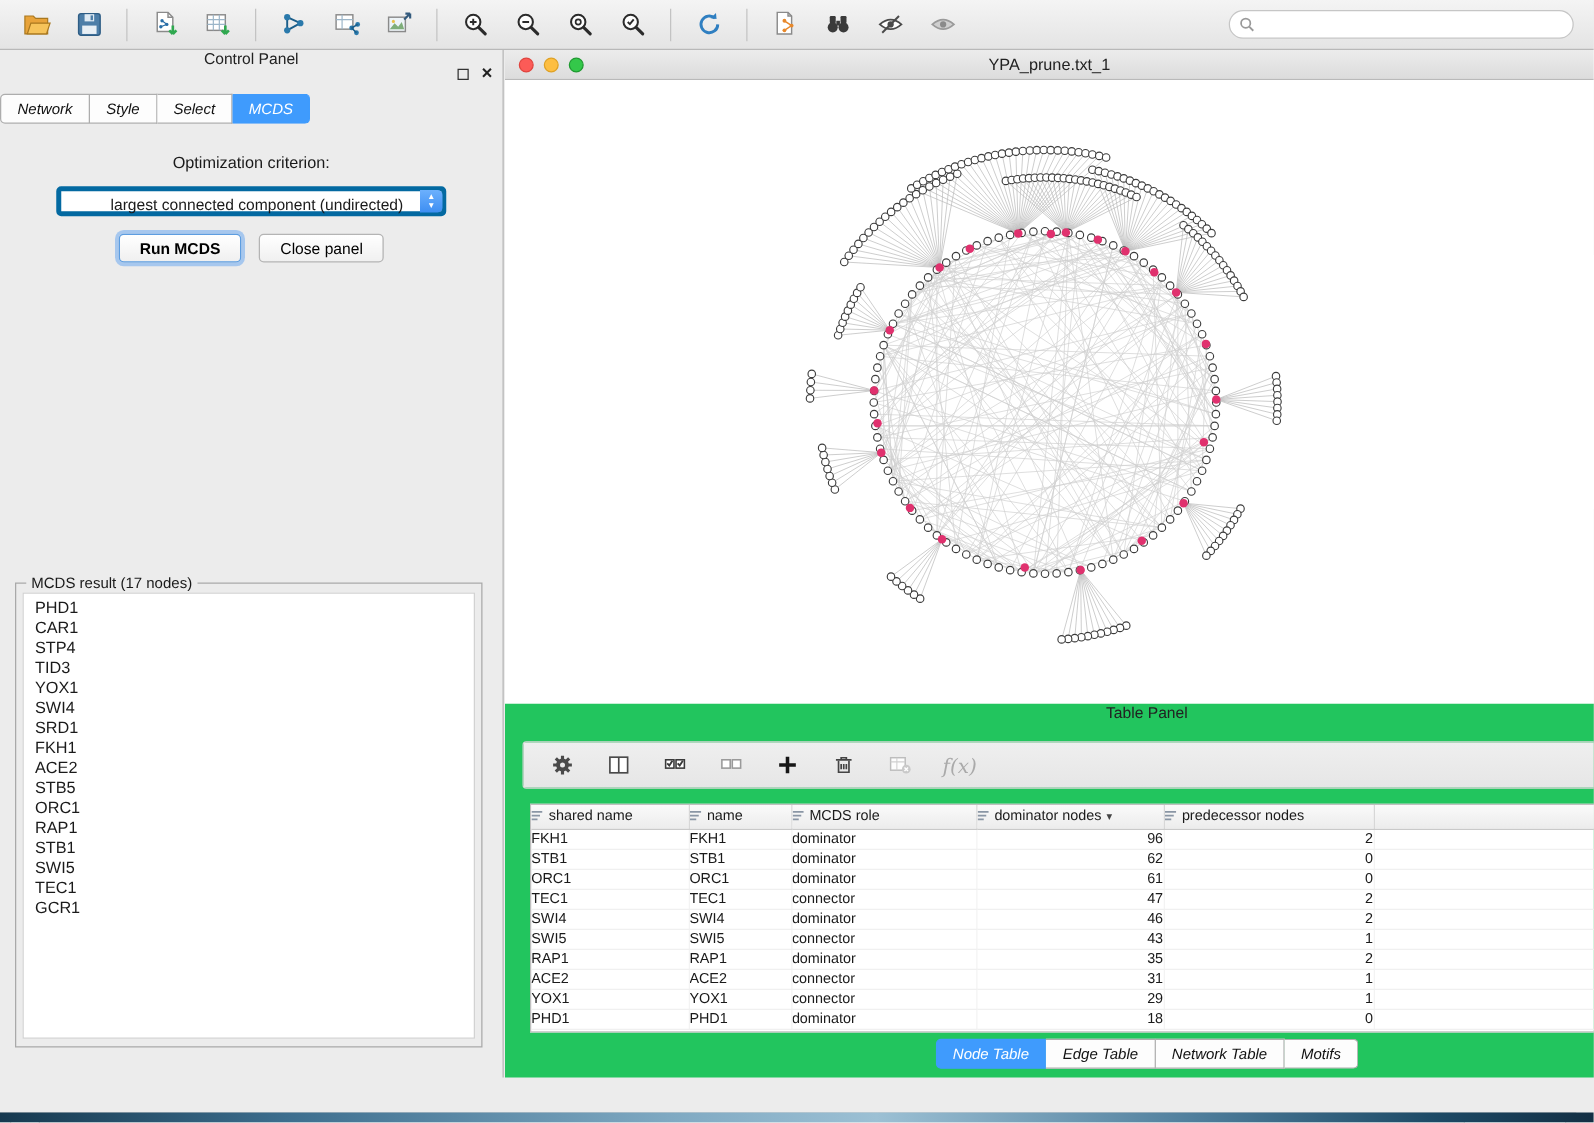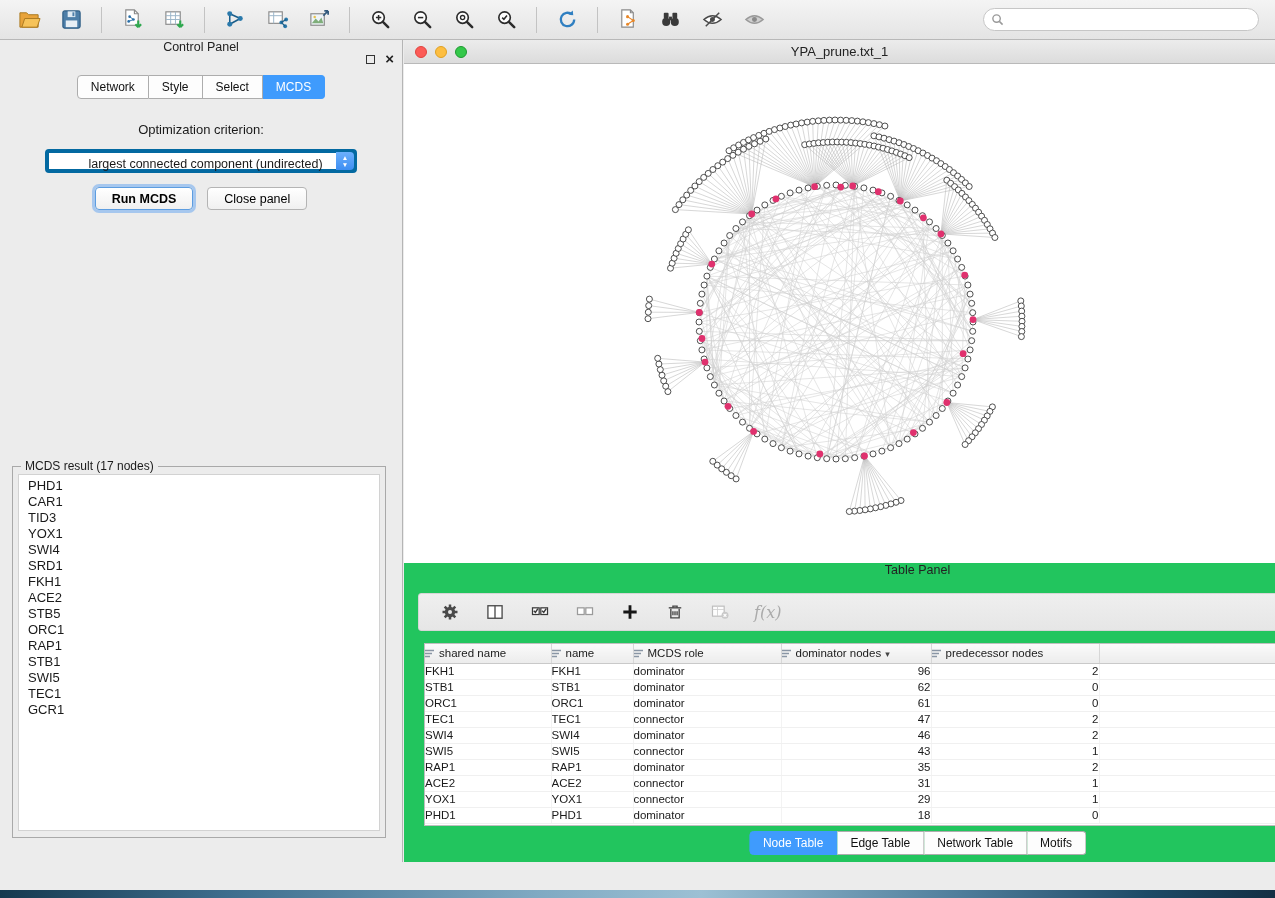--- a/index.html
+++ b/index.html
@@ -23,21 +23,21 @@
   
   .panel-head { height:26px; display:flex; align-items:center; padding:0 8px;flex-direction:column; }
   .panel-title { font-size:12.5px; color:#222; }
   .head-icons { margin-left:auto; display:flex; align-items:center; gap:10px; }
   .float-ic { width:9px; height:9px; border:1.5px solid #333; display:inline-block; }
   .close-ic { font-size:15px; font-weight:bold; color:#222; line-height:10px; }
 
   
   .control-panel { position:absolute; left:0; top:40px; width:403px; height:822px;
     background:#ececec; border-right:1px solid #b5b5b5; }
-  .seg-row { display:flex; justify-content:center; margin-top:9px; }
+  .seg-row { display:flex; margin-top:9px;font-style:italic; }
   .seg { font-size:12px; padding:4px 13px; background:#fdfdfd; border:1px solid #adadad;
     border-left-width:0; color:#111; }
   .seg:first-child { border-left-width:1px; border-radius:4px 0 0 4px; }
   .seg:last-child { border-radius:0 4px 4px 0; }
   .seg.selected { background:#3f9bfd; border-color:#3f9bfd; color:#fff; }
   .opt-label { text-align:center; margin-top:23px; font-size:13px; }
   .mac-select { position:relative; width:312px; height:24px; margin:12px auto 0;
     background:#fff; border:4px solid #0369a1; border-radius:4px; font-size:12.5px;
     line-height:22px; padding-left:9px;text-align:center; }
   .mac-select .stepper { position:absolute; right:-1px; top:-1px; bottom:-1px; width:18px;
@@ -277,20 +277,21 @@
   </div>
   <div class="btn-row">
     <button class="mac-btn focused">Run MCDS</button>
     <button class="mac-btn">Close panel</button>
   </div>
   <div class="mcds-box">
     <span class="mcds-legend">MCDS result (17 nodes)</span>
     <div class="mcds-list" id="mcds-list">
         <div>PHD1</div>
         <div>CAR1</div>
+        <div>STP4</div>
         <div>TID3</div>
         <div>YOX1</div>
         <div>SWI4</div>
         <div>SRD1</div>
         <div>FKH1</div>
         <div>ACE2</div>
         <div>STB5</div>
         <div>ORC1</div>
         <div>RAP1</div>
         <div>STB1</div>

